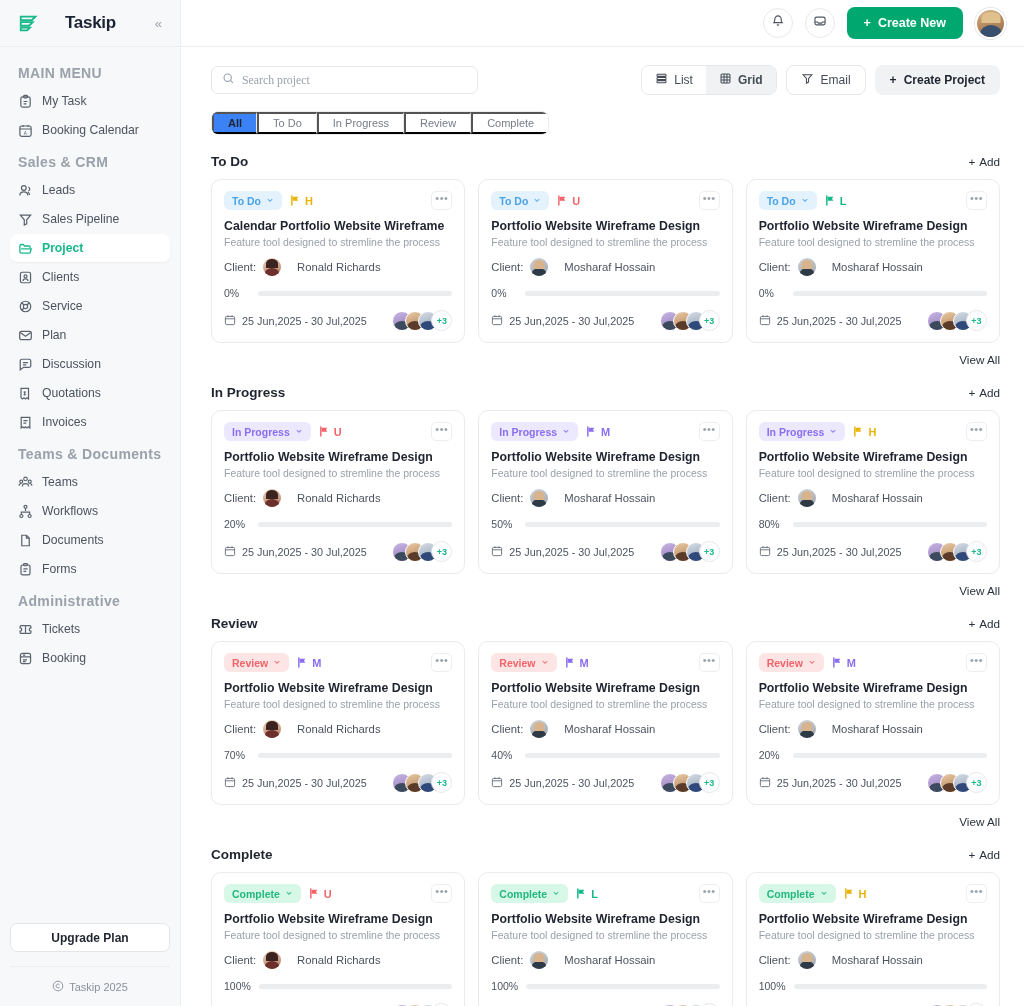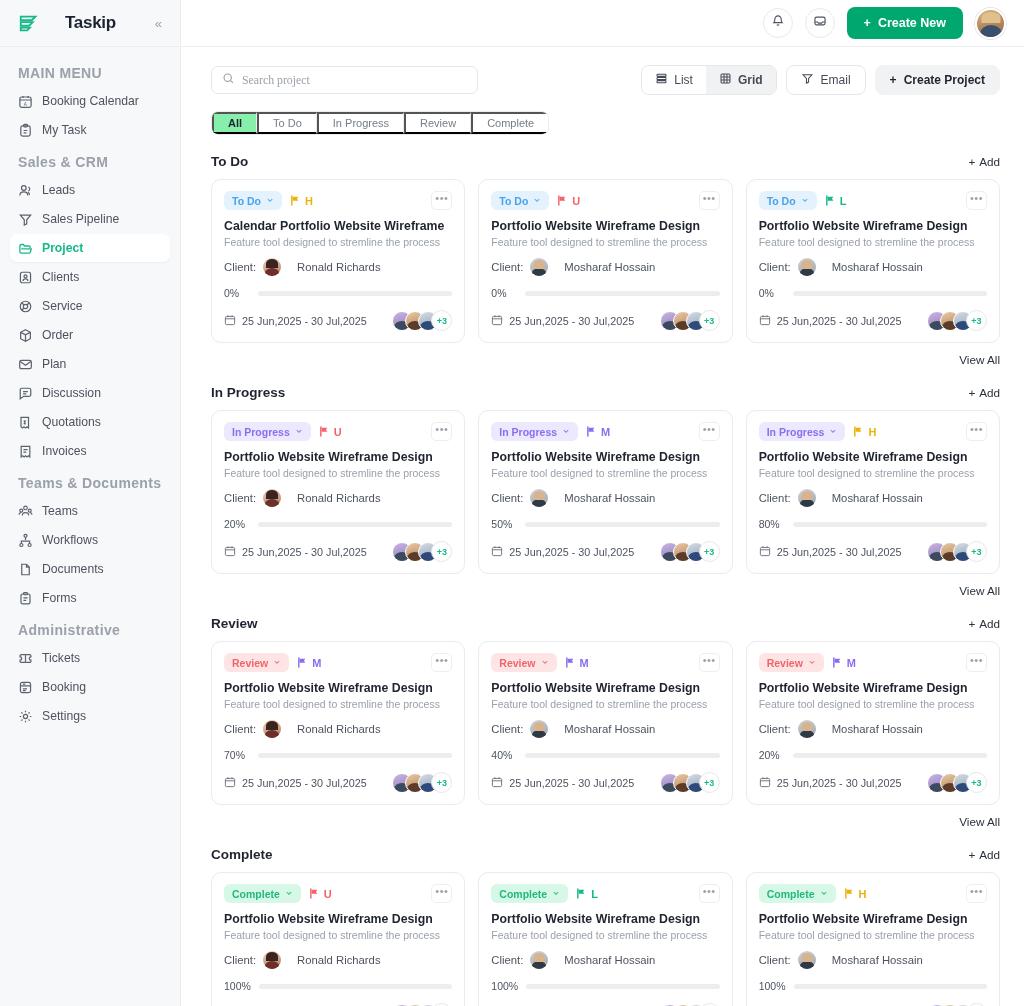--- a/index.html
+++ b/index.html
@@ -122,21 +122,21 @@
 
   .tabs {
     margin-top: 16px; display: inline-flex; border: 1px solid #e9ebee; border-radius: 7px;
     overflow: hidden; height: 24px; background: #fff;
   }
   .tab {
     padding: 0 14px; font-size: 11px; color: #767d88; display: flex; align-items: center;
     border-right: 1px solid #e9ebee; cursor: pointer; background: #fff; font-family: inherit; height:100%;
   }
   .tab:last-child { border-right: none; }
-  .tab.active { background: #86efac; color: #1f2430; font-weight: 700; }
+  .tab.active { background: #3b82f6; color: #1f2430; font-weight: 700; }
 
   
   .section { margin-top: 19px; }
   .section-head { display: flex; align-items: center; }
   .section-title { font-size: 13.5px; font-weight: 700; color: #1f2430; }
   .add-link {
     margin-left: auto; font-size: 11.7px; color: #2a313c; cursor: pointer;
     display: flex; align-items: center; gap: 4px; font-weight: 500;
   }
   .cards { display: grid; grid-template-columns: repeat(3, 1fr); gap: 13px; margin-top: 10px; }
@@ -223,33 +223,33 @@
       </span>
       <span class="logo-text">Taskip</span>
       <span class="collapse-btn">«</span>
     </div>
 
     <div class="sb-scroll">
 
       <div class="sb-group caps">MAIN MENU</div>
       <div class="sb-item">
         <span class="ic"><svg viewBox="0 0 16 16" width="15" height="15" fill="none" stroke="currentColor" stroke-width="1.3">
+              <rect x="3" y="3" width="10" height="11" rx="2"></rect>
+              <rect x="6" y="1.5" width="4" height="2.6" rx=".8"></rect>
+              <path d="M6 8h4M6 10.5h3"></path>
+            </svg></span>
+        <span>My Task</span>
+      </div>
+      <div class="sb-item">
+        <span class="ic"><svg viewBox="0 0 16 16" width="15" height="15" fill="none" stroke="currentColor" stroke-width="1.3">
               <rect x="2" y="3.2" width="12" height="11" rx="2"></rect>
               <path d="M2 6.4h12M5.3 2v2.2M10.7 2v2.2"></path>
               <text x="6" y="12.4" font-size="5" fill="currentColor" stroke="none">A</text>
             </svg></span>
         <span>Booking Calendar</span>
-      </div>
-      <div class="sb-item">
-        <span class="ic"><svg viewBox="0 0 16 16" width="15" height="15" fill="none" stroke="currentColor" stroke-width="1.3">
-              <rect x="3" y="3" width="10" height="11" rx="2"></rect>
-              <rect x="6" y="1.5" width="4" height="2.6" rx=".8"></rect>
-              <path d="M6 8h4M6 10.5h3"></path>
-            </svg></span>
-        <span>My Task</span>
       </div>
 
       <div class="sb-group">Sales &amp; CRM</div>
       <div class="sb-item">
         <span class="ic"><svg viewBox="0 0 16 16" width="15" height="15" fill="none" stroke="currentColor" stroke-width="1.3">
               <circle cx="6.2" cy="5.3" r="2.5"></circle>
               <path d="M2 13.2c0-2.3 1.9-3.7 4.2-3.7s4.2 1.4 4.2 3.7"></path>
               <path d="M11 4.3a2.2 2.2 0 010 4.2M12.2 12.8c0-1.6-.6-2.6-1.6-3.2"></path>
             </svg></span>
         <span>Leads</span>
@@ -275,27 +275,20 @@
             </svg></span>
         <span>Clients</span>
       </div>
       <div class="sb-item">
         <span class="ic"><svg viewBox="0 0 16 16" width="15" height="15" fill="none" stroke="currentColor" stroke-width="1.3">
               <circle cx="8" cy="8" r="5.6"></circle>
               <circle cx="8" cy="8" r="2.3"></circle>
               <path d="M4 4l2.4 2.4M12 4L9.6 6.4M4 12l2.4-2.4"></path>
             </svg></span>
         <span>Service</span>
-      </div>
-      <div class="sb-item">
-        <span class="ic"><svg viewBox="0 0 16 16" width="15" height="15" fill="none" stroke="currentColor" stroke-width="1.3">
-              <path d="M8 1.9l5.2 2.7v6.8L8 14.1 2.8 11.4V4.6z"></path>
-              <path d="M2.9 4.7L8 7.3l5.1-2.6M8 7.3v6.7"></path>
-            </svg></span>
-        <span>Order</span>
       </div>
       <div class="sb-item">
         <span class="ic"><svg viewBox="0 0 16 16" width="15" height="15" fill="none" stroke="currentColor" stroke-width="1.3">
               <rect x="1.8" y="3.5" width="12.4" height="9" rx="1.8"></rect>
               <path d="M2.3 4.8L8 8.9l5.7-4.1"></path>
             </svg></span>
         <span>Plan</span>
       </div>
       <div class="sb-item">
         <span class="ic"><svg viewBox="0 0 16 16" width="15" height="15" fill="none" stroke="currentColor" stroke-width="1.3">
@@ -362,29 +355,34 @@
             </svg></span>
         <span>Tickets</span>
       </div>
       <div class="sb-item">
         <span class="ic"><svg viewBox="0 0 16 16" width="15" height="15" fill="none" stroke="currentColor" stroke-width="1.3">
               <rect x="2.6" y="2.6" width="10.8" height="10.8" rx="2"></rect>
               <path d="M2.6 6.3h10.8M5.2 4.4h2.6M5.2 9.4h4.4M5.2 11.4h3"></path>
             </svg></span>
         <span>Booking</span>
       </div>
-      <div class="sb-item">
-        <span class="ic"><svg viewBox="0 0 16 16" width="15" height="15" fill="none" stroke="currentColor" stroke-width="1.3">
-              <circle cx="8" cy="8" r="2.2"></circle>
-              <path d="M8 1.8v1.6M8 12.6v1.6M14.2 8h-1.6M3.4 8H1.8M12.4 3.6l-1.2 1.2M4.8 11.2l-1.2 1.2M12.4 12.4l-1.2-1.2M4.8 4.8L3.6 3.6"></path>
-            </svg></span>
-        <span>Settings</span>
-      </div>
     </div>
 
+    <div class="sb-foot">
+      <button class="upgrade">Upgrade Plan</button>
+      <div class="copyright">
+        <span>
+          <svg viewBox="0 0 14 14" width="12" height="12" fill="none" stroke="#8b929c" stroke-width="1.1">
+              <circle cx="7" cy="7" r="5.6"></circle>
+              <path d="M8.8 5.5a2.3 2.3 0 100 3"></path>
+            </svg>
+        </span>
+        <span>Taskip 2025</span>
+      </div>
+    </div>
   </aside>
 
   <div class="main">
     <header class="topbar">
       <div class="icon-btn">
         <span><svg viewBox="0 0 16 16" width="14" height="14" fill="none" stroke="currentColor" stroke-width="1.3">
               <path d="M8 2.2a3.6 3.6 0 013.6 3.6c0 3 1.1 4.1 1.1 4.1H3.3s1.1-1.1 1.1-4.1A3.6 3.6 0 018 2.2z"></path>
               <path d="M6.8 12a1.3 1.3 0 002.4 0"></path>
             </svg></span>
       </div>

